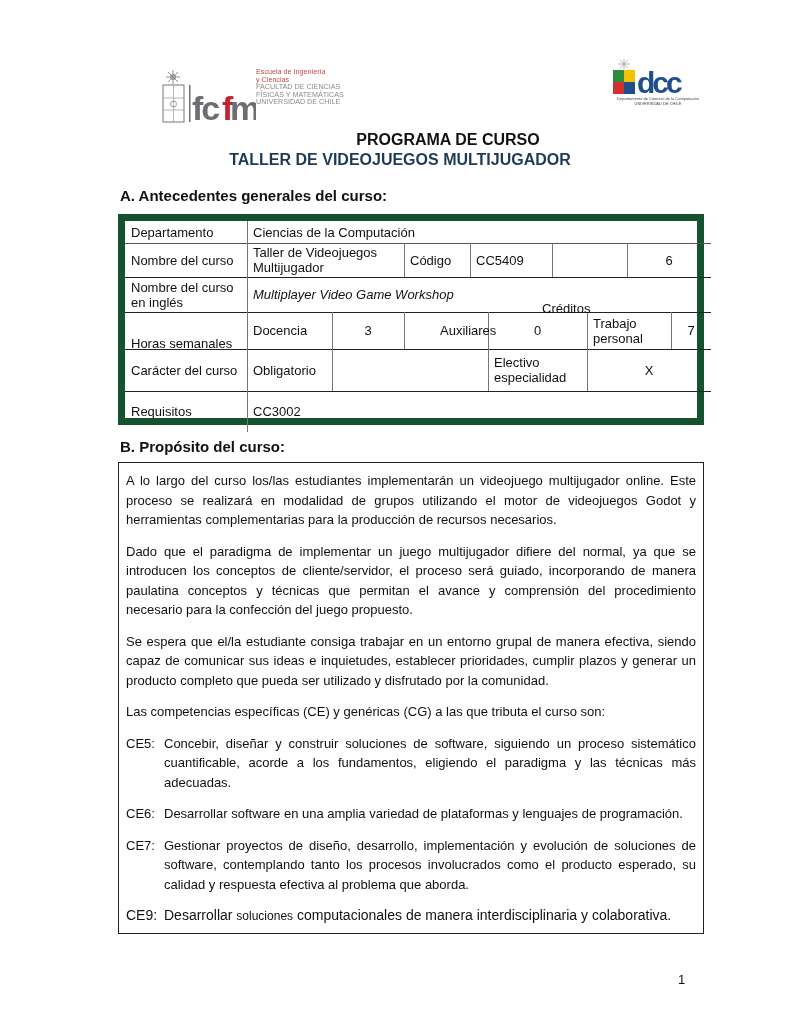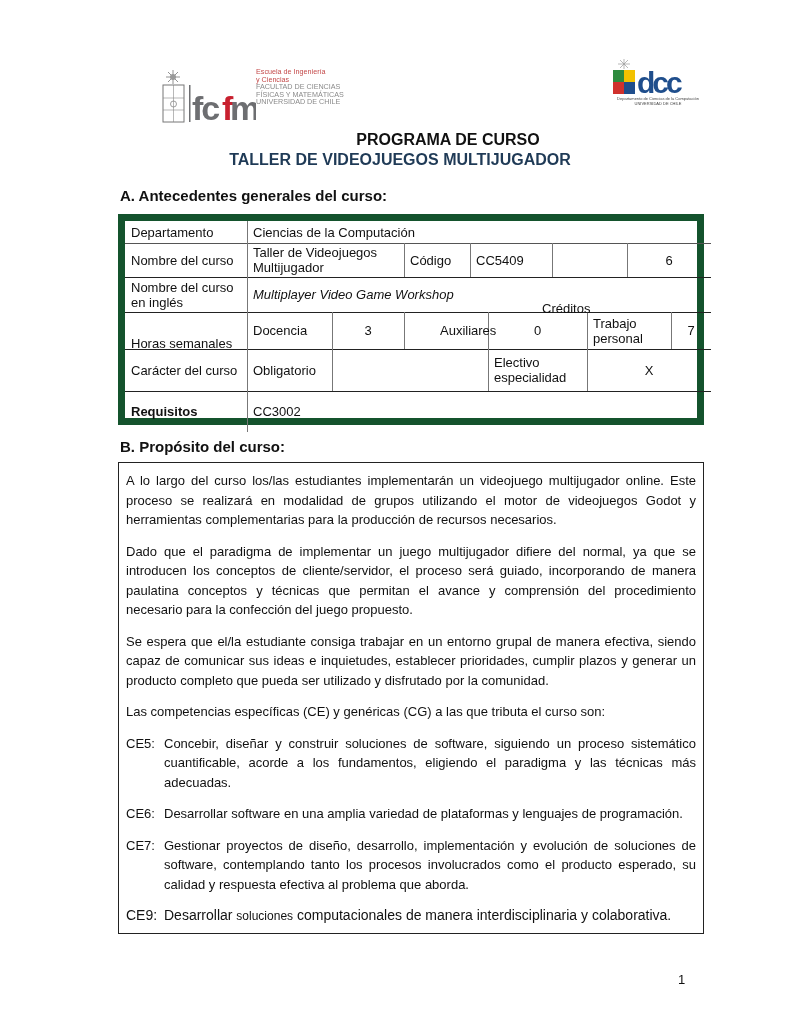--- a/index.html
+++ b/index.html
@@ -137,21 +137,21 @@
   <div class="cell c" style="left:363px; top:91px; width:99px; height:37px;">0</div>
   <div class="cell" style="left:462px; top:91px; width:84px; height:37px;">Trabajo personal</div>
   <div class="cell c" style="left:546px; top:91px; width:40px; height:37px;">7</div>
 
   <div class="cell" style="left:0; top:128px; width:122px; height:42px;">Carácter del curso</div>
   <div class="cell" style="left:122px; top:128px; width:85px; height:42px;">Obligatorio</div>
   <div class="cell c" style="left:207px; top:128px; width:156px; height:42px;"></div>
   <div class="cell" style="left:363px; top:128px; width:99px; height:42px;">Electivo especialidad</div>
   <div class="cell c" style="left:462px; top:128px; width:124px; height:42px;">X</div>
 
-  <div class="cell" style="left:0; top:170px; width:122px; height:40px;font-weight:bold;">Requisitos</div>
+  <div class="cell" style="left:0; top:170px; width:122px; height:40px;">Requisitos</div>
   <div class="cell" style="left:122px; top:170px; width:464px; height:40px;">CC3002</div>
 </div>
 
 <div class="abs section-h" style="left:120px; top:438px;">B. Propósito del curso:</div>
 
 <div class="purpose">
   <p class="para">A lo largo del curso los/las estudiantes implementarán un videojuego multijugador online. Este proceso se realizará en modalidad de grupos utilizando el motor de videojuegos Godot y herramientas complementarias para la producción de recursos necesarios.</p>
   <p class="para">Dado que el paradigma de implementar un juego multijugador difiere del normal, ya que se introducen los conceptos de cliente/servidor, el proceso será guiado, incorporando de manera paulatina conceptos y técnicas que permitan el avance y comprensión del procedimiento necesario para la confección del juego propuesto.</p>
   <p class="para">Se espera que el/la estudiante consiga trabajar en un entorno grupal de manera efectiva, siendo capaz de comunicar sus ideas e inquietudes, establecer prioridades, cumplir plazos y generar un producto completo que pueda ser utilizado y disfrutado por la comunidad.</p>
   <p class="para">Las competencias específicas (CE) y genéricas (CG) a las que tributa el curso son:</p>

